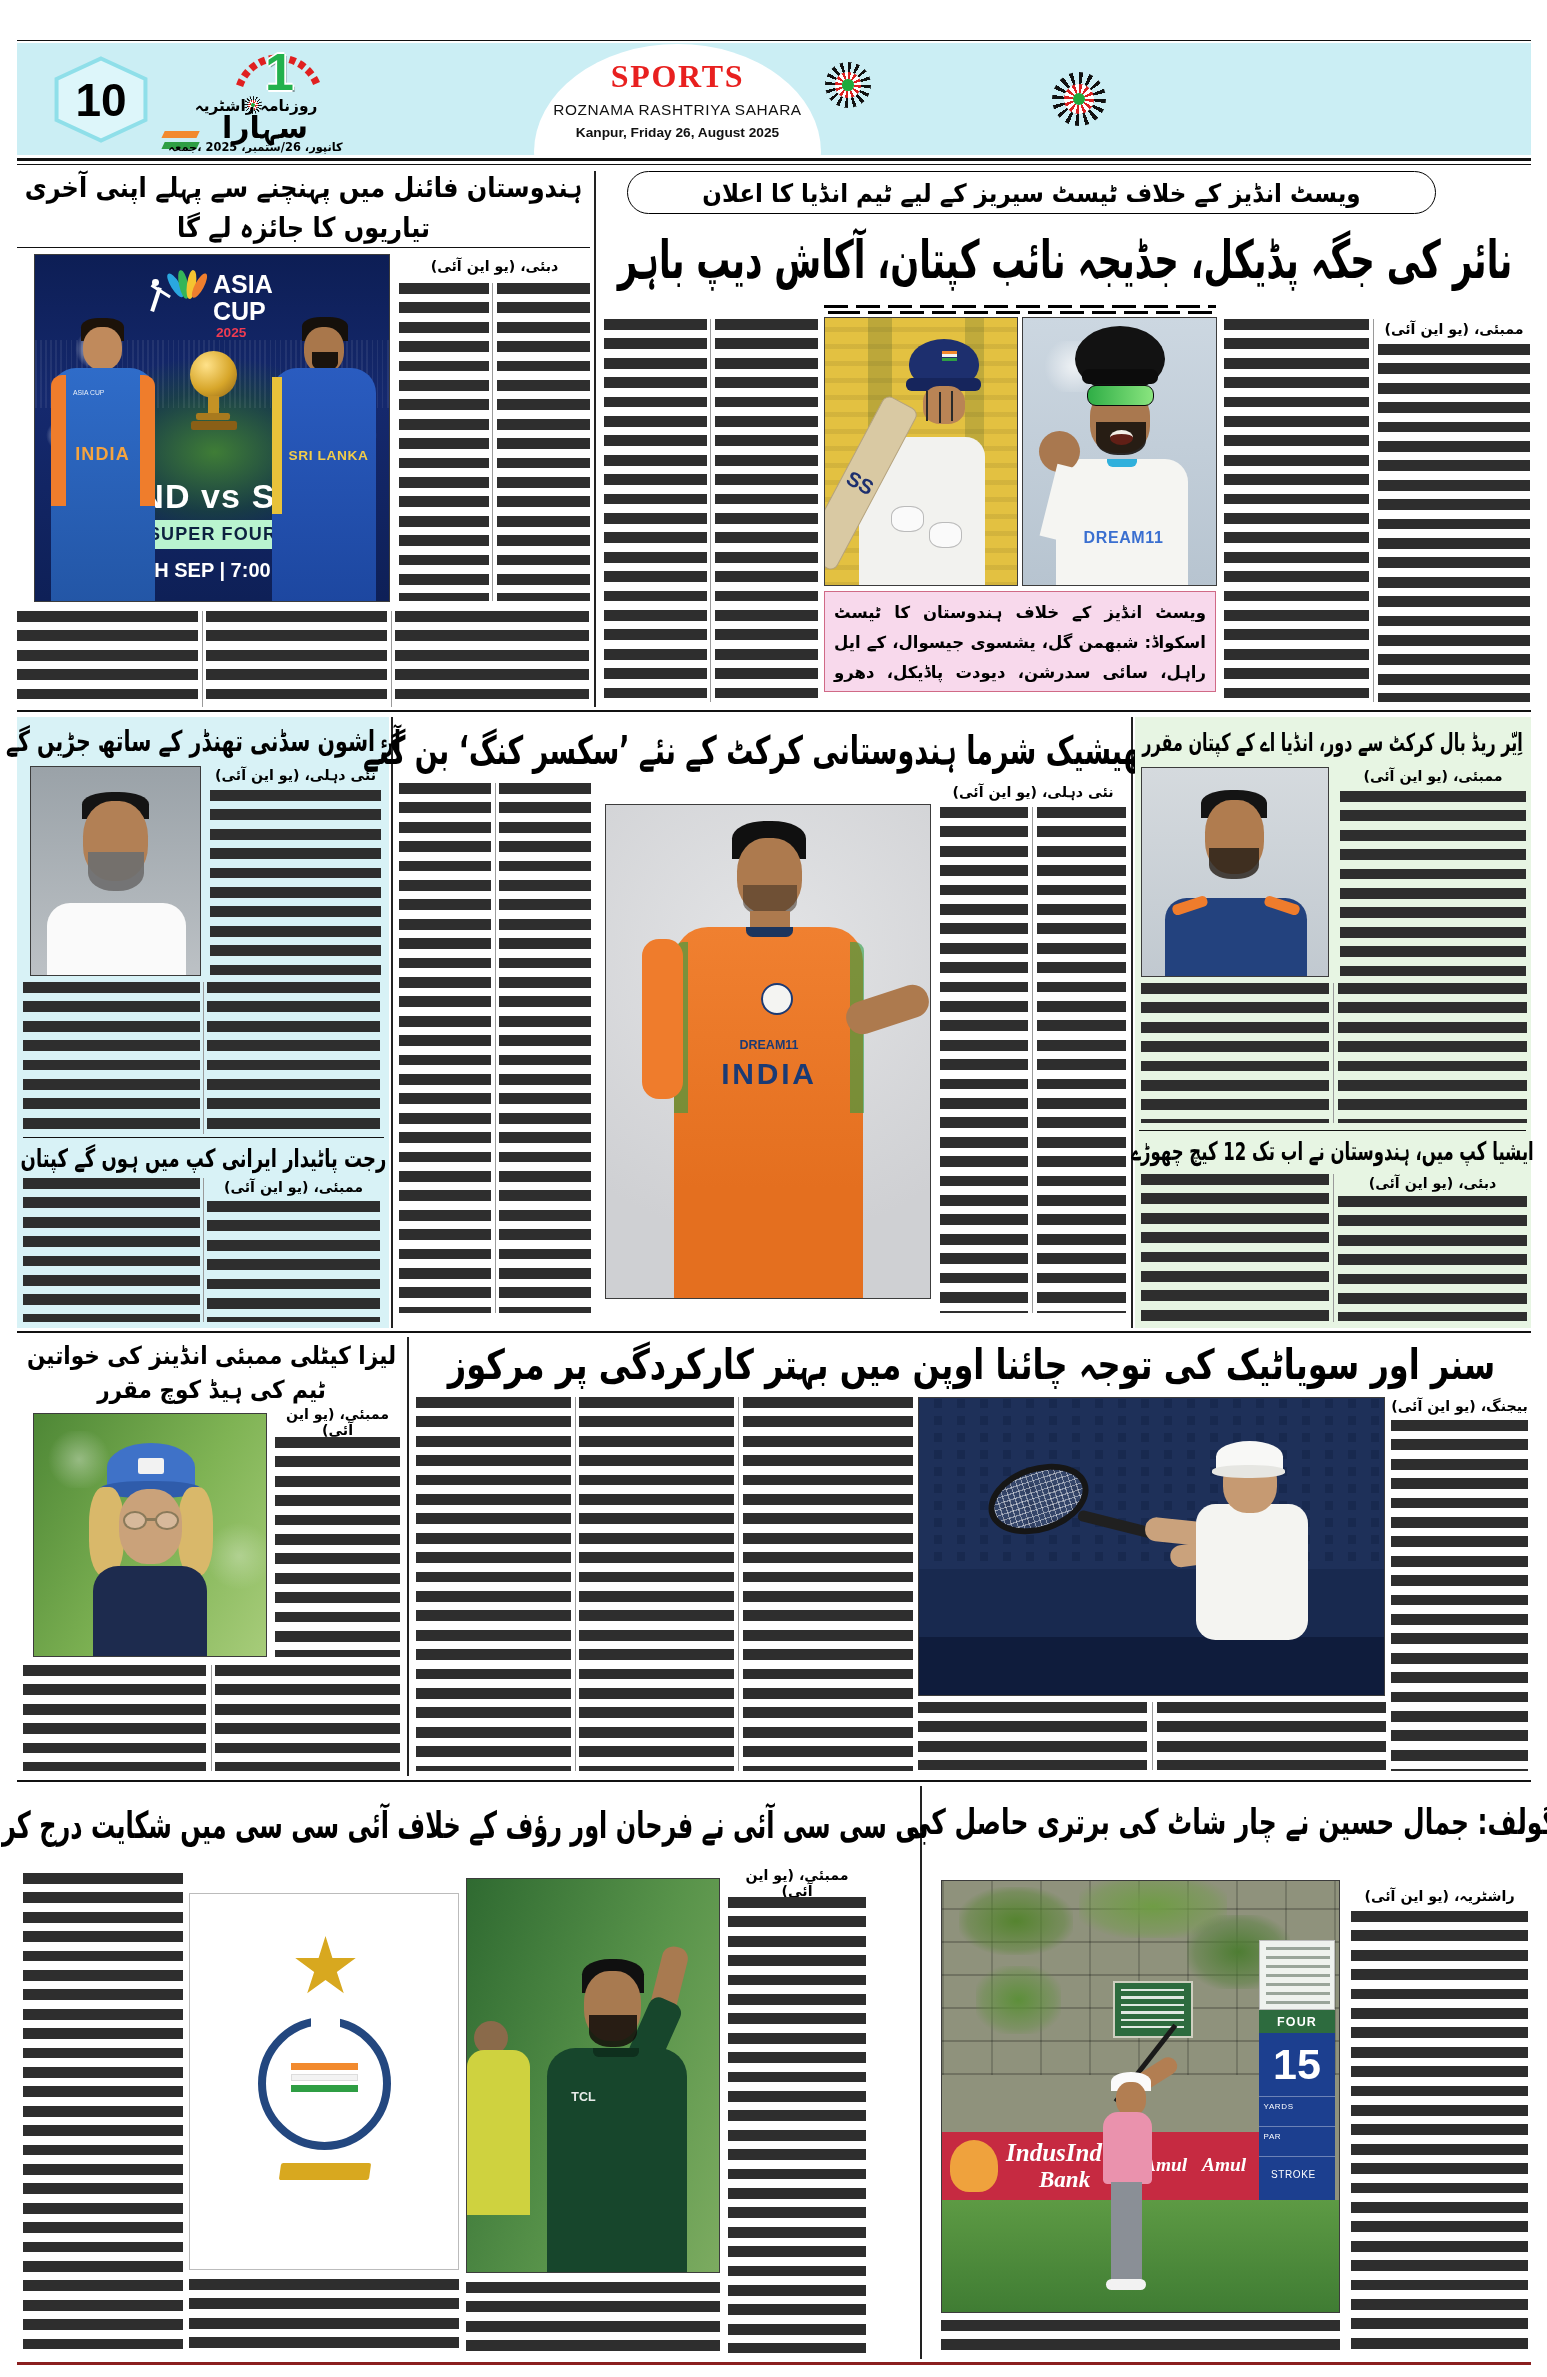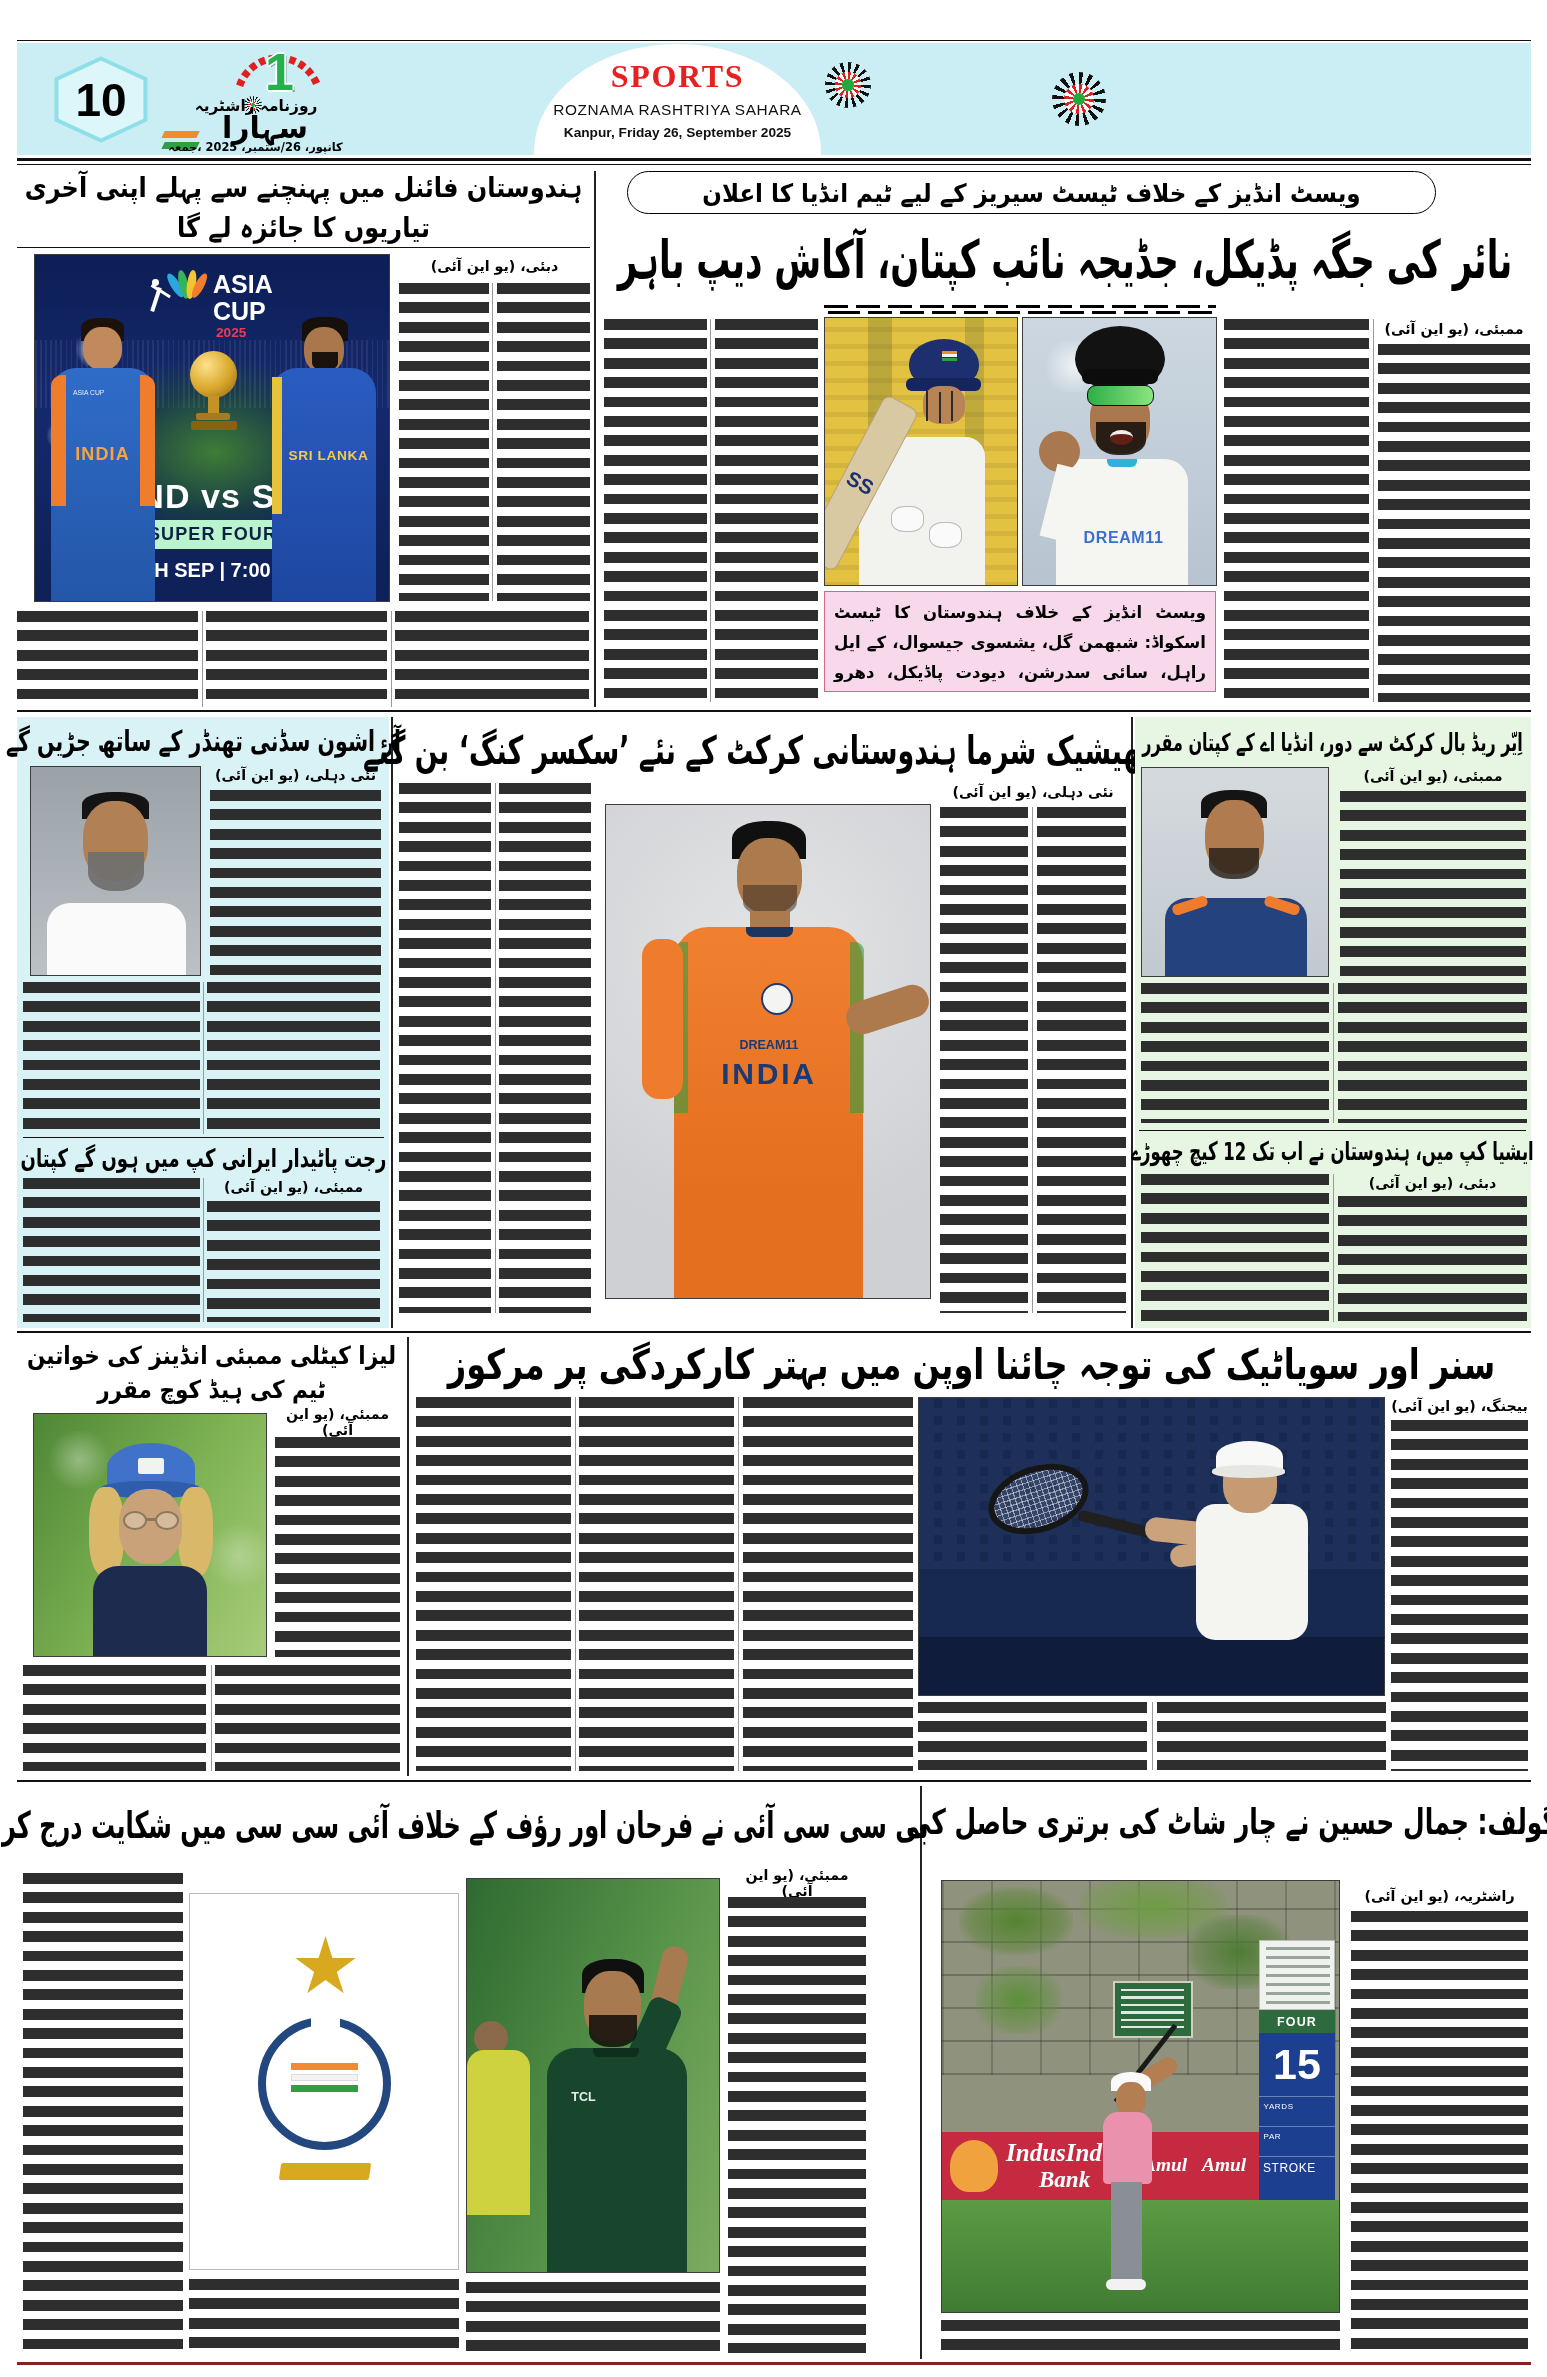--- a/index.html
+++ b/index.html
@@ -50,21 +50,21 @@
     </div>
   <div class="abs u ctr" style="left:162px;top:97px;width:188px;height:17px;font-size:15.4px">روزنامہ راشٹریہ</div>
   <div class="abs u ctr" style="left:188px;top:111px;width:154px;height:33px;font-size:30px;line-height:1">سہارا</div>
   <div class="abs" style="left:163px;top:131px;width:35px;height:7.4px;background:#f28a2e;transform:skewX(-25deg)"></div>
   <div class="abs" style="left:163px;top:142px;width:35px;height:7.4px;background:#2f9e44;transform:skewX(-25deg)"></div>
   <div class="abs u ctr" style="left:153px;top:140px;width:205px;height:13.7px;font-size:11.4px">کانپور، 26/ستمبر، 2025 ،جمعہ</div>
 
   <div class="abs" style="left:534px;top:44px;width:287px;height:216px;border-radius:50%;background:#fff"></div>
   <div class="abs ctr serif" style="left:534px;top:59px;width:287px;height:35px;font-size:32px;font-weight:bold;color:#e8201f;letter-spacing:1.7px">SPORTS</div>
   <div class="abs ctr" style="left:534px;top:101px;width:287px;height:17px;font-size:15.4px;letter-spacing:0.6px;color:#111">ROZNAMA RASHTRIYA SAHARA</div>
-  <div class="abs ctr" style="left:534px;top:124px;width:287px;height:16px;font-size:13.7px;font-weight:bold;color:#111">Kanpur, Friday 26, September 2025</div>
+  <div class="abs ctr" style="left:534px;top:124px;width:287px;height:16px;font-size:13.7px;font-weight:bold;color:#111">Kanpur, Friday 26, August 2025</div>
 
   <div class="abs burst" style="left:825px;top:62px;width:46px;height:46px">
       <div class="in1"></div>
       <div class="in2"></div>
     </div>
   <div class="abs burst" style="left:1052px;top:72px;width:54px;height:54px">
       <div class="in1"></div>
       <div class="in2"></div>
     </div>
 
@@ -382,21 +382,21 @@
     </div>
     <div class="abs" style="left:317px;top:59px;width:76px;height:70px;background:#eff2ee;border:0.6px solid #bbb">
       <div style="margin:5.7px;width:64px;height:57px;background-image:repeating-linear-gradient(to bottom,#9aa59a 0 2.8px,transparent 2.8px 9px)"></div>
     </div>
 
     <div class="abs" style="left:317px;top:129px;width:76px;height:245px;background:#1c3f8f">
       <div class="ctr" style="width:76px;height:23px;background:#2d6b3e;font-size:12.5px;font-weight:bold;color:#fff;letter-spacing:1.1px">FOUR</div>
       <div class="ctr" style="width:76px;height:63px;font-size:43px;font-weight:bold;color:#fff">15</div>
       <div style="border-top:1.1px solid rgba(255,255,255,.35);height:30px;color:#fff;font-size:8px;letter-spacing:0.6px;padding:4.6px">YARDS</div>
       <div style="border-top:1.1px solid rgba(255,255,255,.35);height:30px;color:#fff;font-size:8px;letter-spacing:0.6px;padding:4.6px">PAR</div>
-      <div style="border-top:1.1px solid rgba(255,255,255,.35);height:30px;color:#fff;font-size:12px;letter-spacing:0.6px;padding:4px">STROKE</div>
+      <div style="border-top:1.1px solid rgba(255,255,255,.35);height:30px;color:#fff;font-size:10px;letter-spacing:0.6px;padding:12px">STROKE</div>
     </div>
 
     <div class="abs" style="left:0;top:251px;width:317px;height:68px;background:#c62a41">
       <div class="abs" style="left:8px;top:8px;width:48px;height:52px;border-radius:50% 50% 40% 40%;background:#efa23d"></div>
       <div class="abs serif" style="left:64px;top:6.8px;font-size:25px;font-weight:bold;font-style:italic;color:#fff">IndusInd</div>
       <div class="abs serif" style="left:97px;top:35px;font-size:23px;font-weight:bold;font-style:italic;color:#fff">Bank</div>
       <div class="abs serif" style="left:201px;top:21.6px;font-size:19.4px;font-weight:bold;font-style:italic;color:#fff">Amul</div>
       <div class="abs serif" style="left:260px;top:21.6px;font-size:19.4px;font-weight:bold;font-style:italic;color:#fff">Amul</div>
     </div>
     <div class="abs" style="left:0;top:319px;width:399px;height:114px;background:linear-gradient(180deg,#5d9a44,#3f7c33)"></div>

